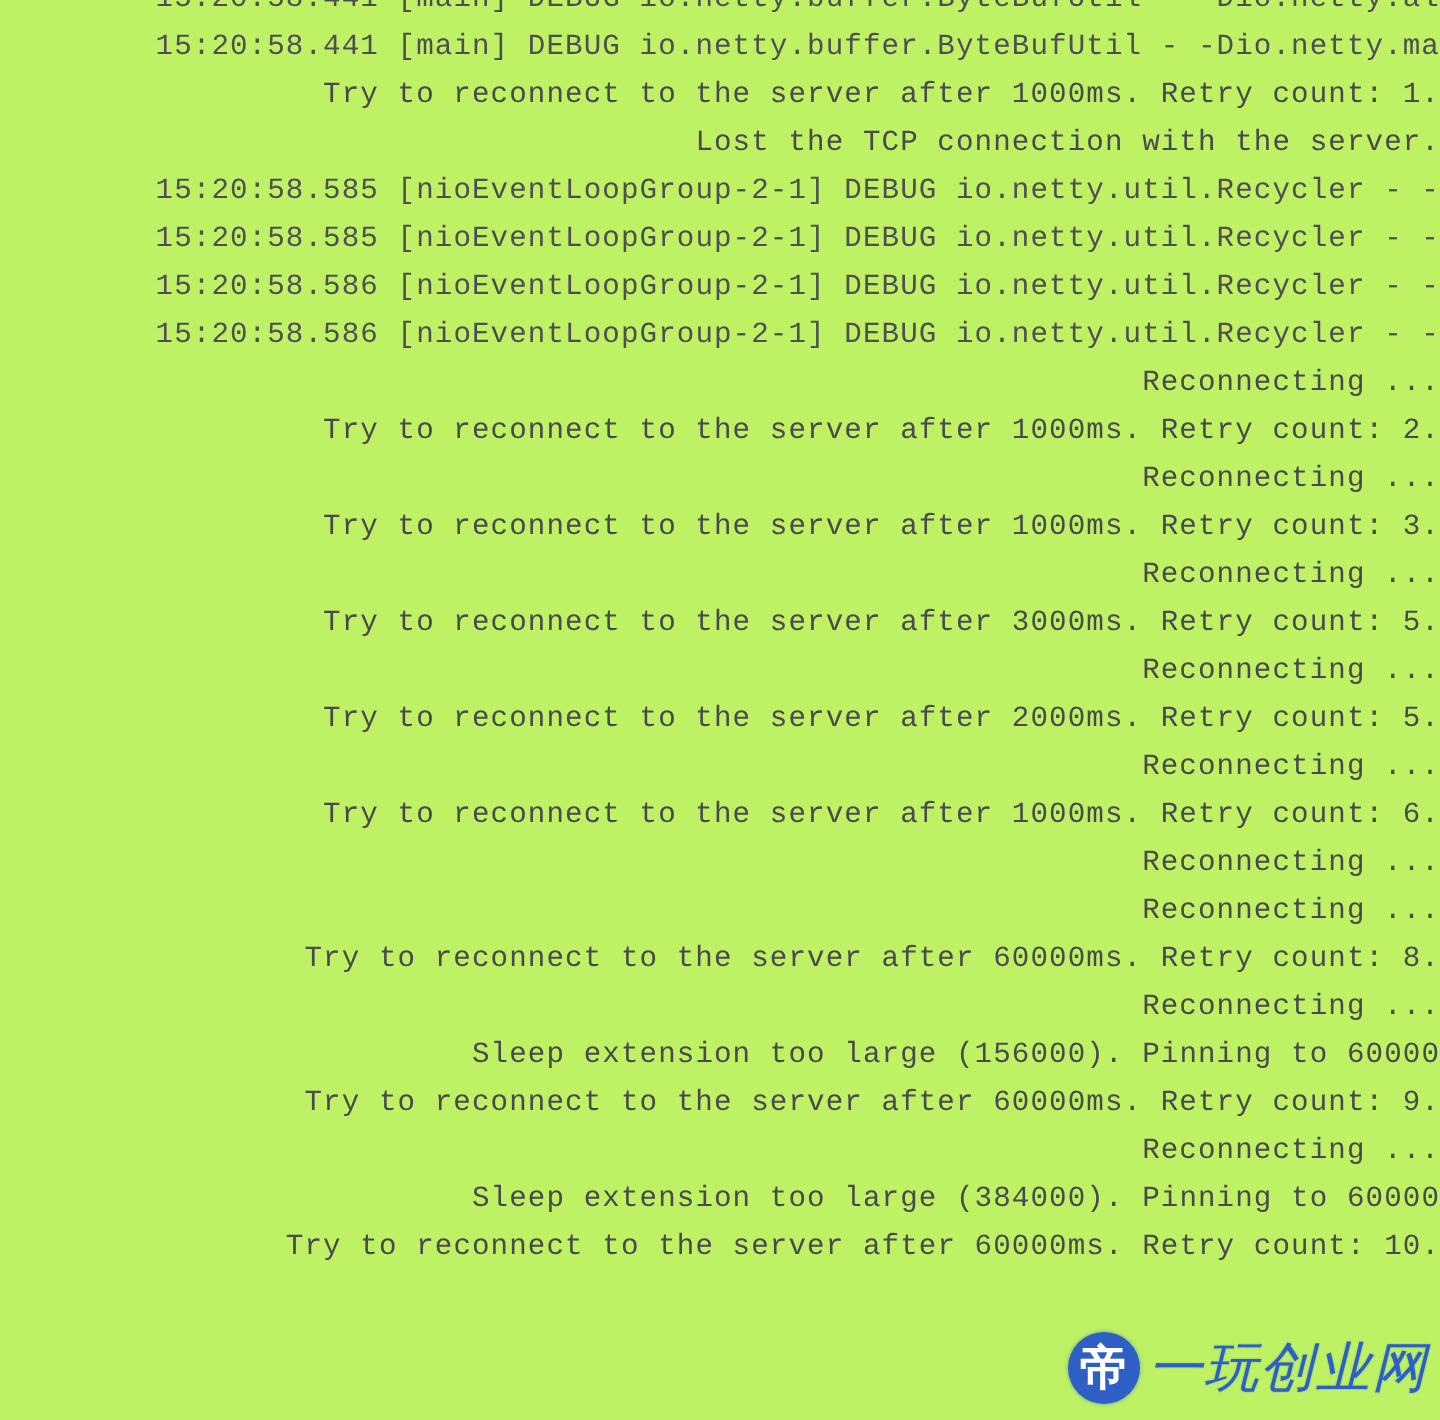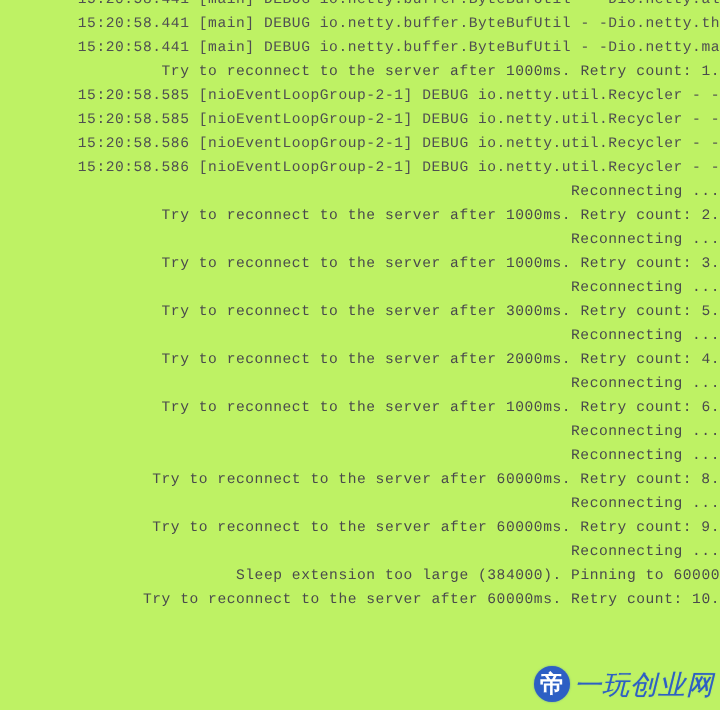--- a/index.html
+++ b/index.html
@@ -86,41 +86,42 @@
     text-shadow: 0 0 1px rgba(45, 95, 196, 0.5);
   }
 </style>
 </head>
 <body>
 
 <div id="console-root">
 
   <div id="log-lines">
       <div class="log-line kind-debug">15:20:58.441 [main] DEBUG io.netty.buffer.ByteBufUtil - -Dio.netty.al</div>
-      <div class="log-line kind-debug">15:20:58.441 [main] DEBUG io.netty.buffer.ByteBufUtil - -Dio.netty.th</div>
       <div class="log-line kind-debug">15:20:58.441 [main] DEBUG io.netty.buffer.ByteBufUtil - -Dio.netty.ma</div>
       <div class="log-line kind-info">Try to reconnect to the server after 1000ms. Retry count: 1.</div>
+      <div class="log-line kind-info">Lost the TCP connection with the server.</div>
       <div class="log-line kind-debug">15:20:58.585 [nioEventLoopGroup-2-1] DEBUG io.netty.util.Recycler - -</div>
       <div class="log-line kind-debug">15:20:58.585 [nioEventLoopGroup-2-1] DEBUG io.netty.util.Recycler - -</div>
       <div class="log-line kind-debug">15:20:58.586 [nioEventLoopGroup-2-1] DEBUG io.netty.util.Recycler - -</div>
       <div class="log-line kind-debug">15:20:58.586 [nioEventLoopGroup-2-1] DEBUG io.netty.util.Recycler - -</div>
       <div class="log-line kind-info">Reconnecting ...</div>
       <div class="log-line kind-info">Try to reconnect to the server after 1000ms. Retry count: 2.</div>
       <div class="log-line kind-info">Reconnecting ...</div>
       <div class="log-line kind-info">Try to reconnect to the server after 1000ms. Retry count: 3.</div>
       <div class="log-line kind-info">Reconnecting ...</div>
       <div class="log-line kind-info">Try to reconnect to the server after 3000ms. Retry count: 5.</div>
       <div class="log-line kind-info">Reconnecting ...</div>
-      <div class="log-line kind-info">Try to reconnect to the server after 2000ms. Retry count: 4.</div>
+      <div class="log-line kind-info">Try to reconnect to the server after 2000ms. Retry count: 5.</div>
       <div class="log-line kind-info">Reconnecting ...</div>
       <div class="log-line kind-info">Try to reconnect to the server after 1000ms. Retry count: 6.</div>
       <div class="log-line kind-info">Reconnecting ...</div>
       <div class="log-line kind-info">Reconnecting ...</div>
       <div class="log-line kind-info">Try to reconnect to the server after 60000ms. Retry count: 8.</div>
       <div class="log-line kind-info">Reconnecting ...</div>
+      <div class="log-line kind-info">Sleep extension too large (156000). Pinning to 60000</div>
       <div class="log-line kind-info">Try to reconnect to the server after 60000ms. Retry count: 9.</div>
       <div class="log-line kind-info">Reconnecting ...</div>
       <div class="log-line kind-info">Sleep extension too large (384000). Pinning to 60000</div>
       <div class="log-line kind-info">Try to reconnect to the server after 60000ms. Retry count: 10.</div>
     </div>
 
   <div id="watermark">
     <span class="wm-mark">帝</span>
     <span class="wm-text">一玩创业网</span>
   </div>

